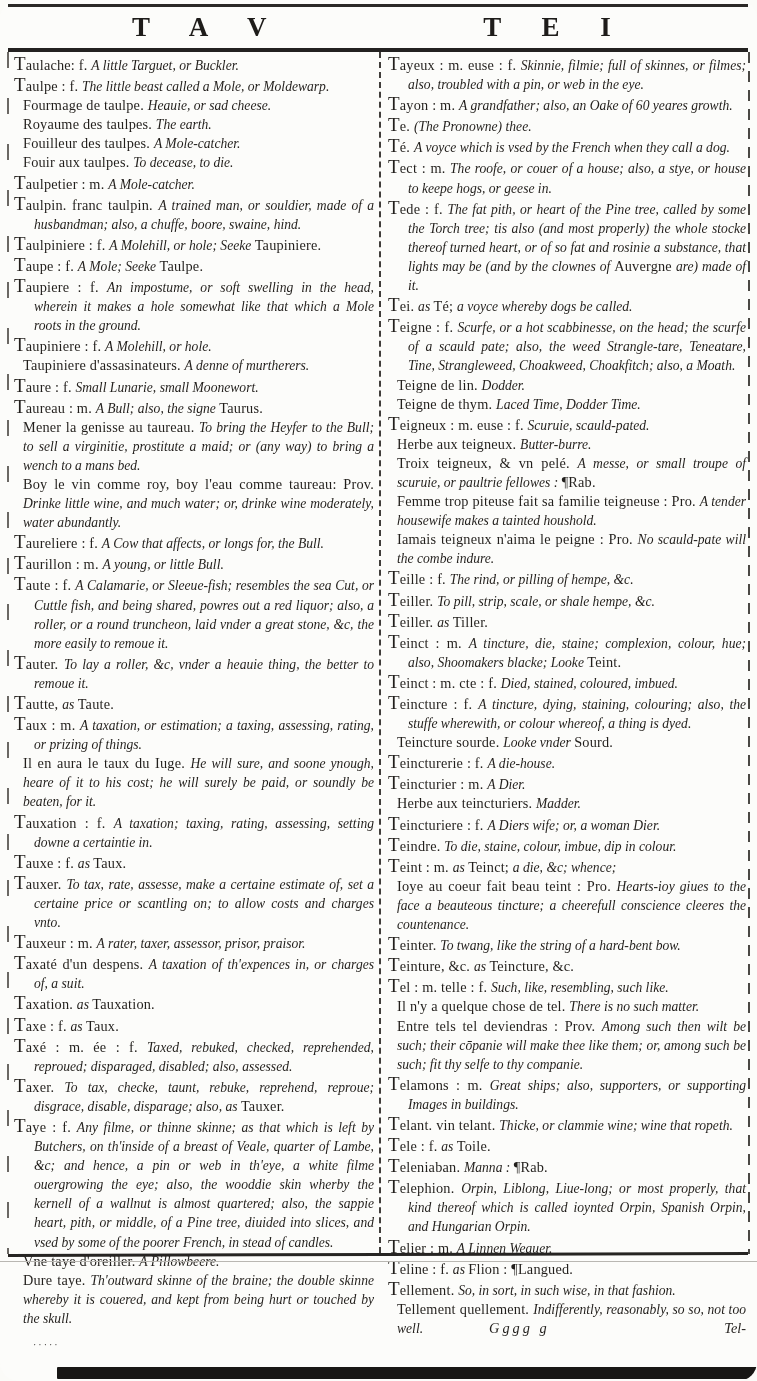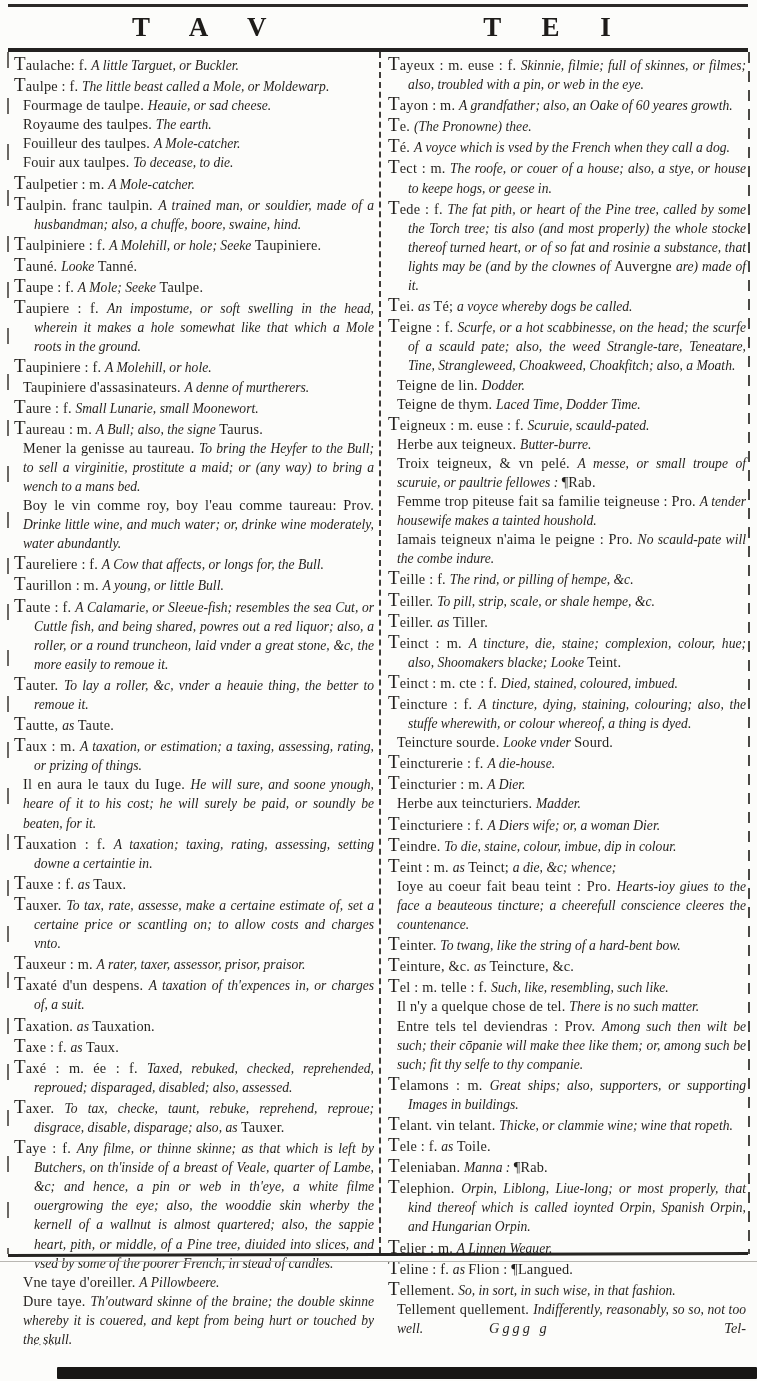--- a/index.html
+++ b/index.html
@@ -1,18 +1,18 @@
 <!DOCTYPE html>
 <html><head>
 <meta charset="utf-8">
 <style>
   html,body{margin:0;padding:0;background:#fbfbf8;}
   .page{
     position:relative;width:757px;height:1381px;background:#fcfcfa;
-    font-family:"Liberation Serif","DejaVu Serif",serif;color:#221f1c;overflow:hidden;
+    font-family:"Liberation Serif","DejaVu Serif",serif;color:#221f1c;overflow:hidden;border-radius:19px;
   }
   
   .header-band{
     position:absolute;left:8px;right:9px;top:4px;height:41px;
     border-top:3px solid #2b2927;border-bottom:4px solid #232120;
   }
   .running-head{
     position:absolute;top:5px;font-size:27px;font-weight:bold;
     letter-spacing:17px;color:#1e1c1a;
   }
@@ -60,21 +60,20 @@
   <div class="col col-left" id="col-left">
       <p class="entry head"><span class="seg-r">Taulache: f. </span><span class="seg-i">A little Targuet, or Buckler.</span></p>
       <p class="entry head"><span class="seg-r">Taulpe : f. </span><span class="seg-i">The little beast called a Mole, or Moldewarp.</span></p>
       <p class="entry sub"><span class="seg-r">Fourmage de taulpe. </span><span class="seg-i">Heauie, or sad cheese.</span></p>
       <p class="entry sub"><span class="seg-r">Royaume des taulpes. </span><span class="seg-i">The earth.</span></p>
       <p class="entry sub"><span class="seg-r">Fouilleur des taulpes. </span><span class="seg-i">A Mole-catcher.</span></p>
       <p class="entry sub"><span class="seg-r">Fouir aux taulpes. </span><span class="seg-i">To decease, to die.</span></p>
       <p class="entry head"><span class="seg-r">Taulpetier : m. </span><span class="seg-i">A Mole-catcher.</span></p>
       <p class="entry head"><span class="seg-r">Taulpin. franc taulpin. </span><span class="seg-i">A trained man, or souldier, made of a husbandman; also, a chuffe, boore, swaine, hind.</span></p>
       <p class="entry head"><span class="seg-r">Taulpiniere : f. </span><span class="seg-i">A Molehill, or hole; Seeke </span><span class="seg-r">Taupiniere.</span></p>
-      <p class="entry head"><span class="seg-r">Tauné. </span><span class="seg-i">Looke </span><span class="seg-r">Tanné.</span></p>
       <p class="entry head"><span class="seg-r">Taupe : f. </span><span class="seg-i">A Mole; Seeke </span><span class="seg-r">Taulpe.</span></p>
       <p class="entry head"><span class="seg-r">Taupiere : f. </span><span class="seg-i">An impostume, or soft swelling in the head, wherein it makes a hole somewhat like that which a Mole roots in the ground.</span></p>
       <p class="entry head"><span class="seg-r">Taupiniere : f. </span><span class="seg-i">A Molehill, or hole.</span></p>
       <p class="entry sub"><span class="seg-r">Taupiniere d'assasinateurs. </span><span class="seg-i">A denne of murtherers.</span></p>
       <p class="entry head"><span class="seg-r">Taure : f. </span><span class="seg-i">Small Lunarie, small Moonewort.</span></p>
       <p class="entry head"><span class="seg-r">Taureau : m. </span><span class="seg-i">A Bull; also, the signe </span><span class="seg-r">Taurus.</span></p>
       <p class="entry sub"><span class="seg-r">Mener la genisse au taureau. </span><span class="seg-i">To bring the Heyfer to the Bull; to sell a virginitie, prostitute a maid; or (any way) to bring a wench to a mans bed.</span></p>
       <p class="entry sub"><span class="seg-r">Boy le vin comme roy, boy l'eau comme taureau: Prov. </span><span class="seg-i">Drinke little wine, and much water; or, drinke wine moderately, water abundantly.</span></p>
       <p class="entry head"><span class="seg-r">Taureliere : f. </span><span class="seg-i">A Cow that affects, or longs for, the Bull.</span></p>
       <p class="entry head"><span class="seg-r">Taurillon : m. </span><span class="seg-i">A young, or little Bull.</span></p>

